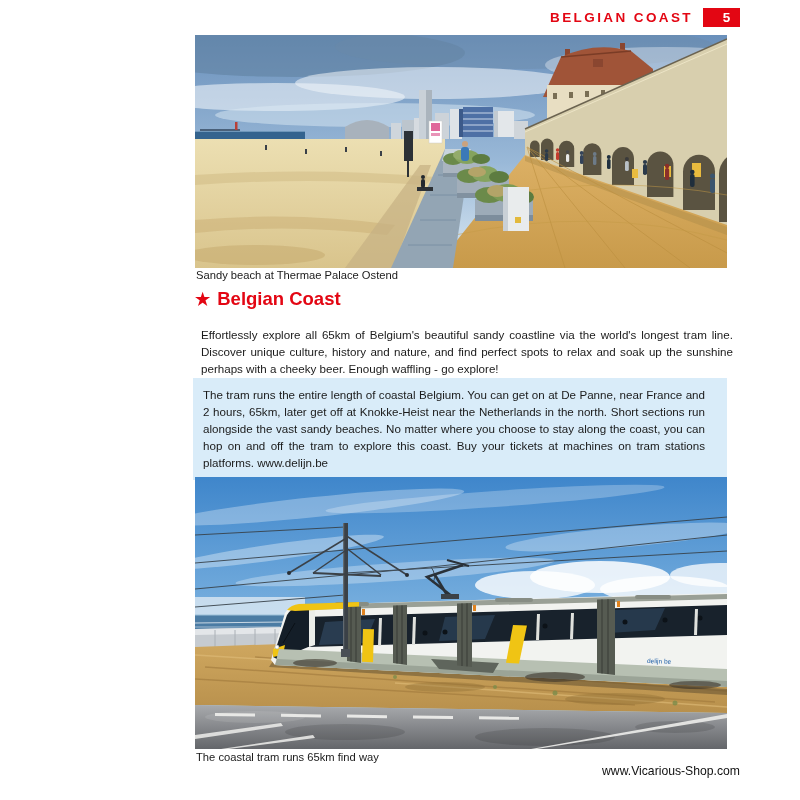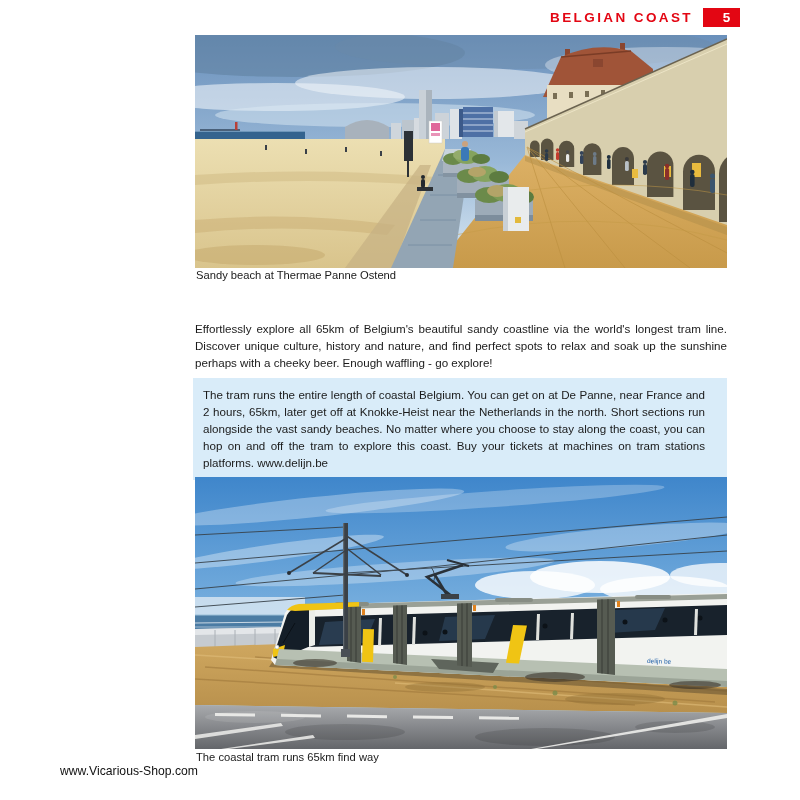--- a/index.html
+++ b/index.html
@@ -16,28 +16,28 @@
   
   .photo{position:absolute;left:135px;width:532px;display:block;}
   #photo1{top:35px;height:233px;}
   #photo2{top:477px;height:272px;}
   .caption{position:absolute;left:136px;font-size:11.2px;color:#1a1a1a;}
   #cap1{top:269px;}
   #cap2{top:751px;}
   
   .headline{position:absolute;left:135px;top:288px;font-size:18.5px;font-weight:bold;color:#e30613;}
   .headline .star{margin-right:7px;font-size:17px;}
-  .intro{position:absolute;left:135px;top:320px;width:532px;margin:0;
+  .intro{position:absolute;left:135px;top:320px;width:532px;margin:6px;
          font-size:11.6px;line-height:17px;text-align:justify;}
   .infobox{position:absolute;left:133px;top:378px;width:534px;box-sizing:border-box;
            background:#d9ecf9;padding:8px 22px 9px 10px;}
   .infobox p{margin:0;font-size:11.6px;line-height:17px;text-align:justify;}
   .infobox .weblink{white-space:nowrap;}
   
-  .footer{position:absolute;left:0;top:764px;width:100%;text-align:left;font-size:12.2px;color:#111111;}
+  .footer{position:absolute;left:0;top:764px;width:100%;text-align:right;font-size:12.2px;color:#111111;}
 </style>
 </head>
 <body>
 
 <div class="page">
 
   <div class="hdr">
     <span class="hdr-title">BELGIAN COAST</span>
     <span class="hdr-num">5</span>
   </div>
@@ -238,22 +238,25 @@
       <g fill="#22282e">
           <rect x="226" y="144" width="4" height="9" rx="2"></rect>
           <circle cx="228" cy="142" r="2"></circle>
         </g>
       <rect x="70" y="110" width="2" height="5" fill="#3a4048"></rect>
       <rect x="110" y="114" width="2" height="5" fill="#3a4048"></rect>
       <rect x="150" y="112" width="2" height="5" fill="#3a4048"></rect>
       <rect x="185" y="116" width="2" height="5" fill="#3a4048"></rect>
     </g>
   </svg>
-  <div id="cap1" class="caption">Sandy beach at Thermae Panne Ostend</div>
-
+  <div id="cap1" class="caption">Sandy beach at Thermae Palace Ostend</div>
+
+  <div class="headline">
+    <span class="star">★</span><span>Belgian Coast</span>
+  </div>
 
   <p class="intro">Effortlessly explore all 65km of Belgium's beautiful sandy coastline via the world's longest tram line. Discover unique culture, history and nature, and find perfect spots to relax and soak up the sunshine perhaps with a cheeky beer. Enough waffling - go explore!</p>
 
   <div class="infobox">
     <p><span>The tram runs the entire length of coastal Belgium. You can get on at De Panne, near France and 2 hours, 65km, later get off at Knokke-Heist near the Netherlands in the north. Short sections run alongside the vast sandy beaches. No matter where you choose to stay along the coast, you can hop on and off the tram to explore this coast. Buy your tickets at machines on tram stations platforms.</span> <span class="weblink">www.delijn.be</span></p>
   </div>
 
   <svg id="photo2" class="photo" viewBox="0 0 532 272" preserveAspectRatio="none">
     <defs>
       <linearGradient id="skyB" x1="0" y1="0" x2="0" y2="1">

